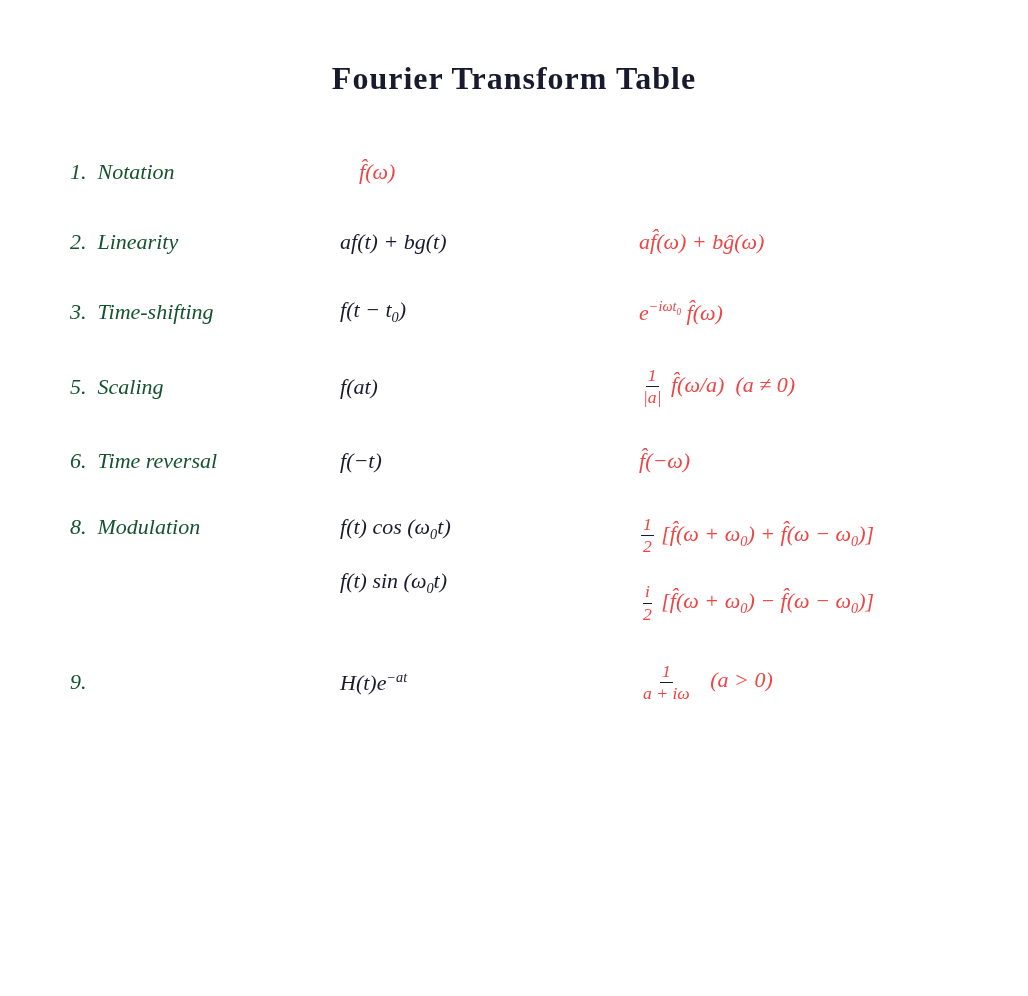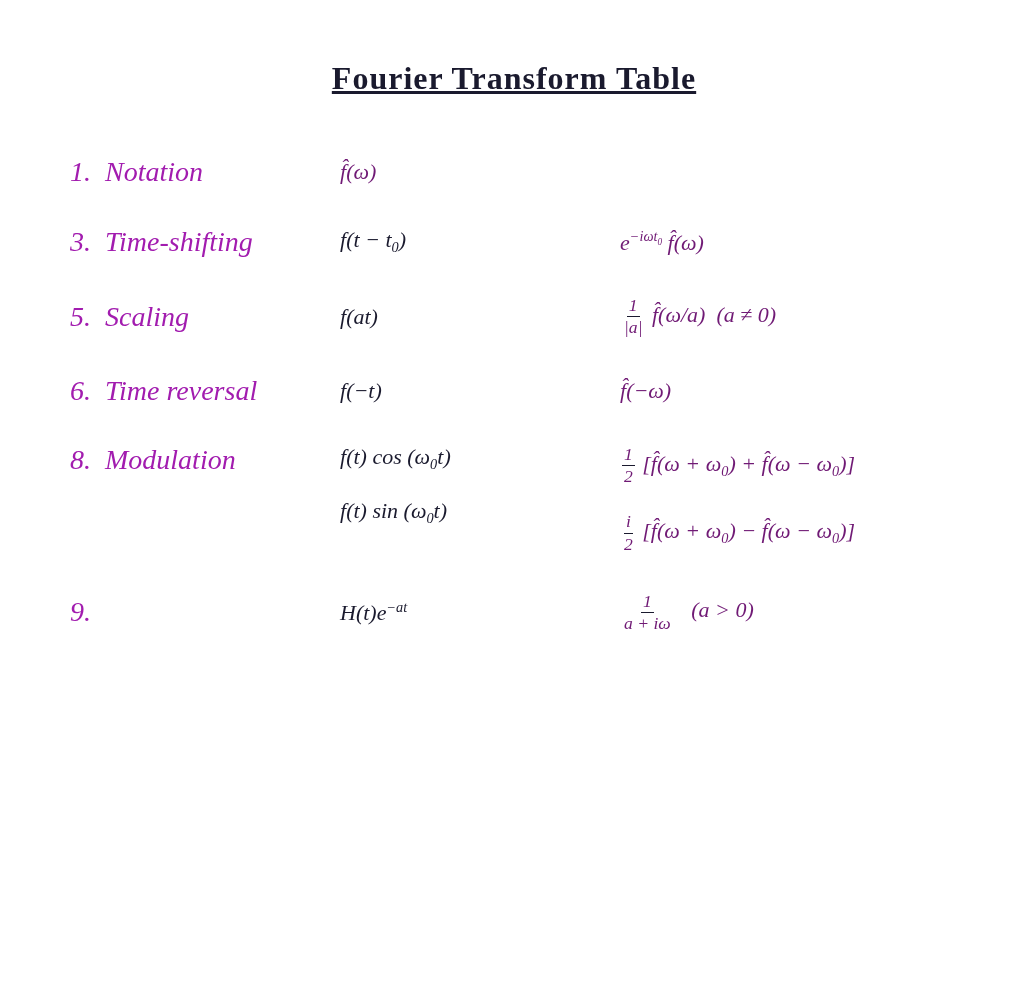--- a/index.html
+++ b/index.html
@@ -14,21 +14,20 @@
       width: 1028px;
       min-height: 996px;
       padding: 40px 60px;
       color: #1a1a2e;
     }
 
     .page-title {
       text-align: center;
       font-size: 32px;
       font-weight: bold;
-      text-decoration: underline;
       margin-bottom: 40px;
       margin-top: 20px;
       letter-spacing: 1px;
       font-family: 'Times New Roman', Times, serif;
     }
 
     .table-container {
       width: 100%;
     }
 
@@ -39,35 +38,36 @@
       padding: 18px 0;
       min-height: 70px;
     }
 
     .row.modulation-row {
       align-items: flex-start;
       padding: 18px 0;
     }
 
     .col-name {
-      font-size: 28px;
-      color: #a21caf;
+      font-size: 22px;
+      color: #14532d;
       padding-left: 10px;
     }
 
     .col-formula {
       font-size: 22px;
       color: #1a1a2e;
       font-style: italic;
     }
 
     .col-transform {
       font-size: 22px;
-      color: #701a75;
+      color: #ef4444;
       font-style: italic;
+      margin-left: 19px;
     }
 
     
     .math {
       font-style: italic;
       font-family: 'Times New Roman', Times, serif;
     }
 
     .math sup {
       font-size: 0.65em;
@@ -118,20 +118,31 @@
 
   <div class="row">
     <div class="col-name">
       <span class="math">1. &nbsp;Notation</span>
     </div>
     <div class="col-transform">
       <span class="math"><i>f̂</i>(<i>ω</i>)</span>
     </div>
   </div>
 
+  <div class="row">
+    <div class="col-name">
+      <span class="math">2. &nbsp;Linearity</span>
+    </div>
+    <div class="col-formula">
+      <span class="math"><i>af</i>(<i>t</i>) + <i>bg</i>(<i>t</i>)</span>
+    </div>
+    <div class="col-transform">
+      <span class="math"><i>af̂</i>(<i>ω</i>) + <i>bĝ</i>(<i>ω</i>)</span>
+    </div>
+  </div>
 
   <div class="row">
     <div class="col-name">
       <span class="math">3. &nbsp;Time-shifting</span>
     </div>
     <div class="col-formula">
       <span class="math"><i>f</i>(<i>t</i> − <i>t</i><sub>0</sub>)</span>
     </div>
     <div class="col-transform">
       <span class="math"><i>e</i><sup>−<i>iωt</i><sub>0</sub></sup> <i>f̂</i>(<i>ω</i>)</span>

